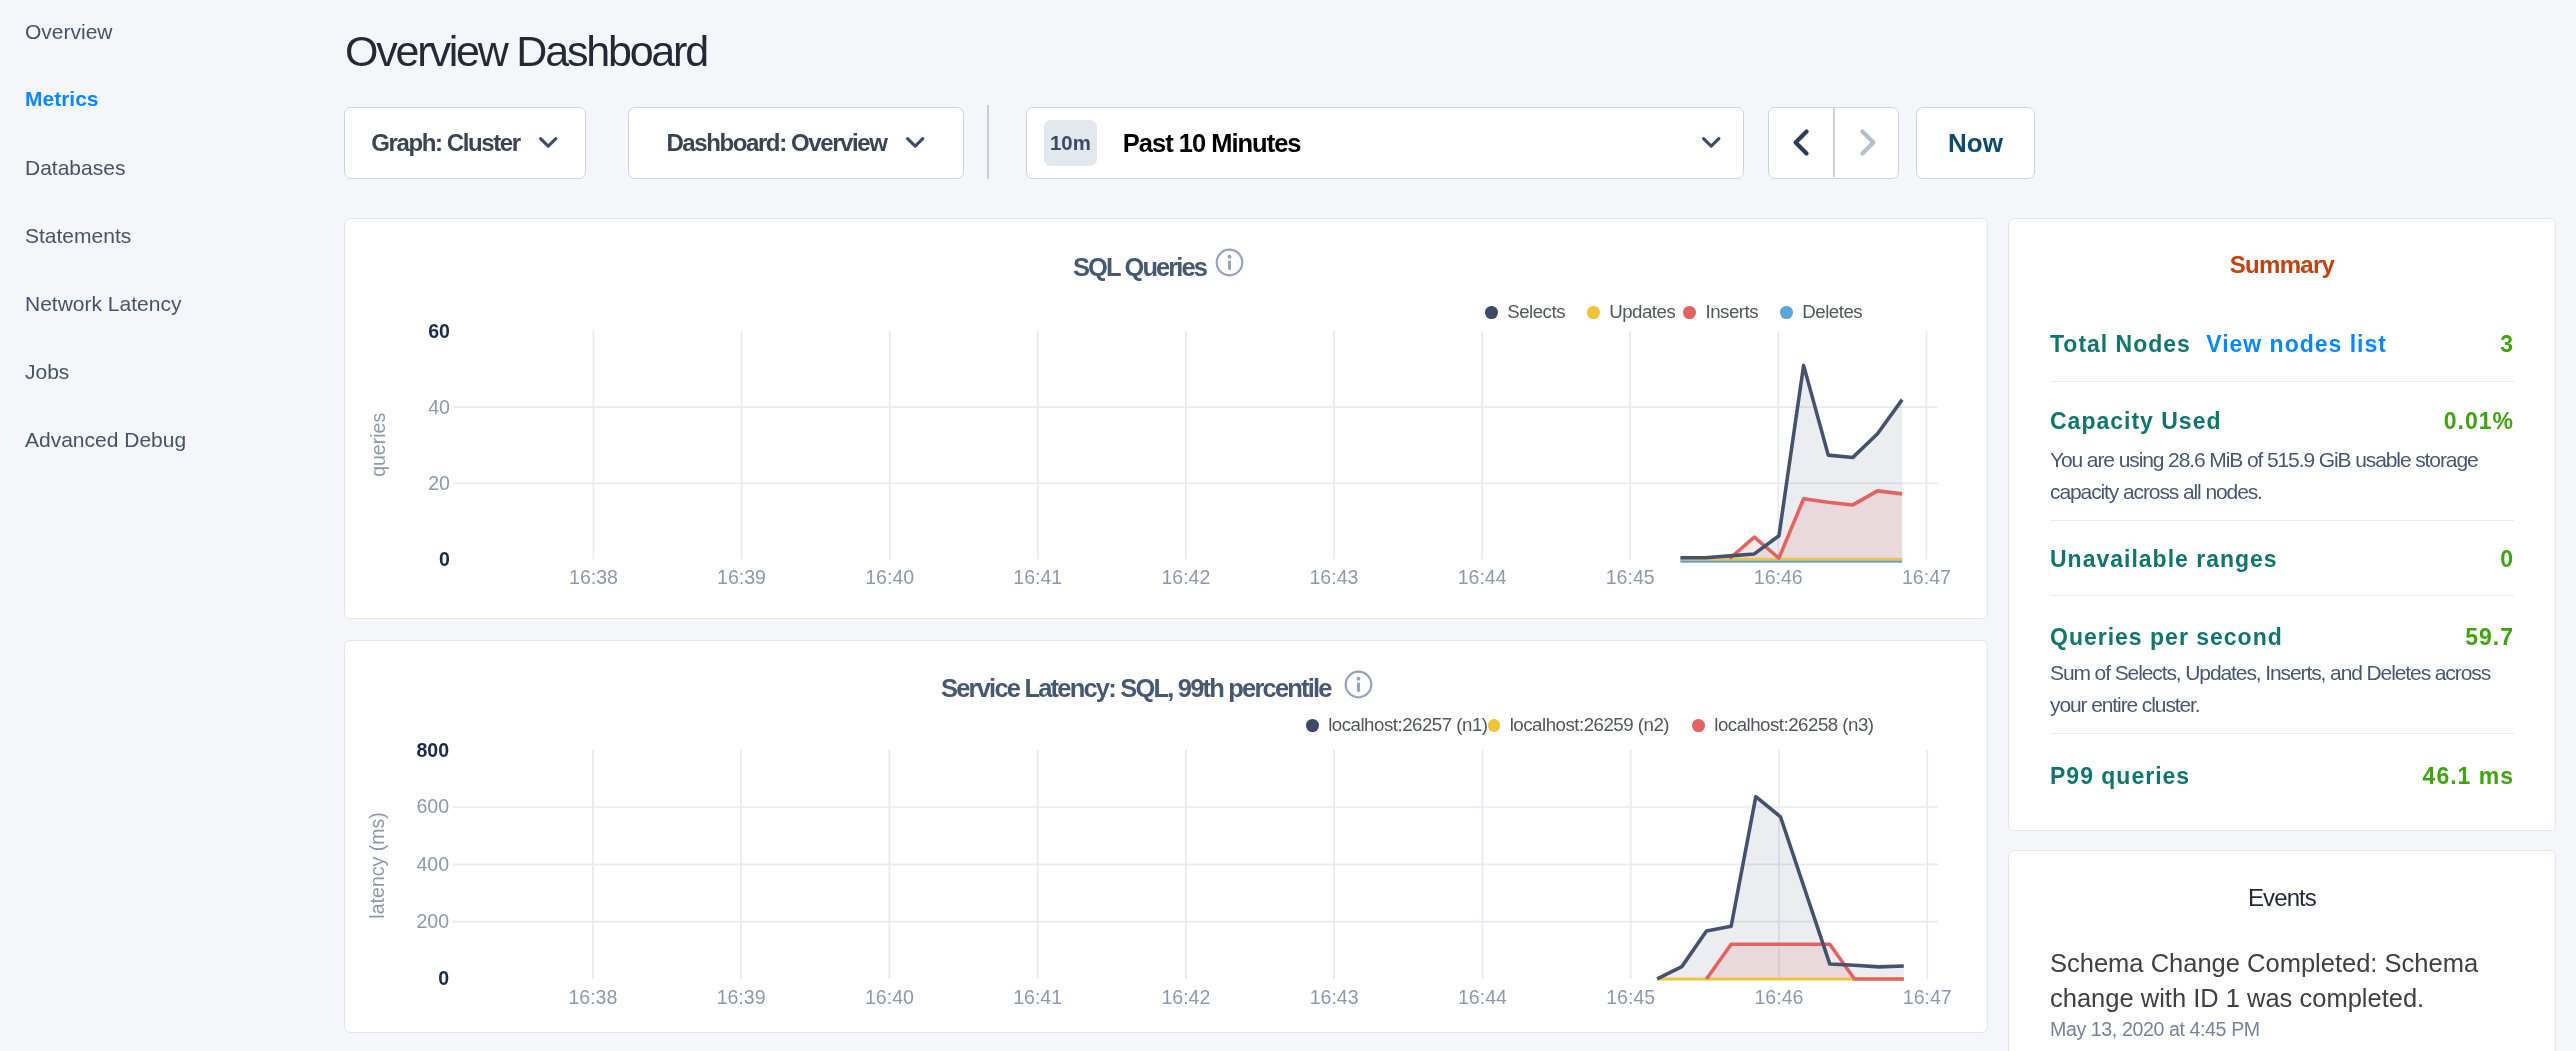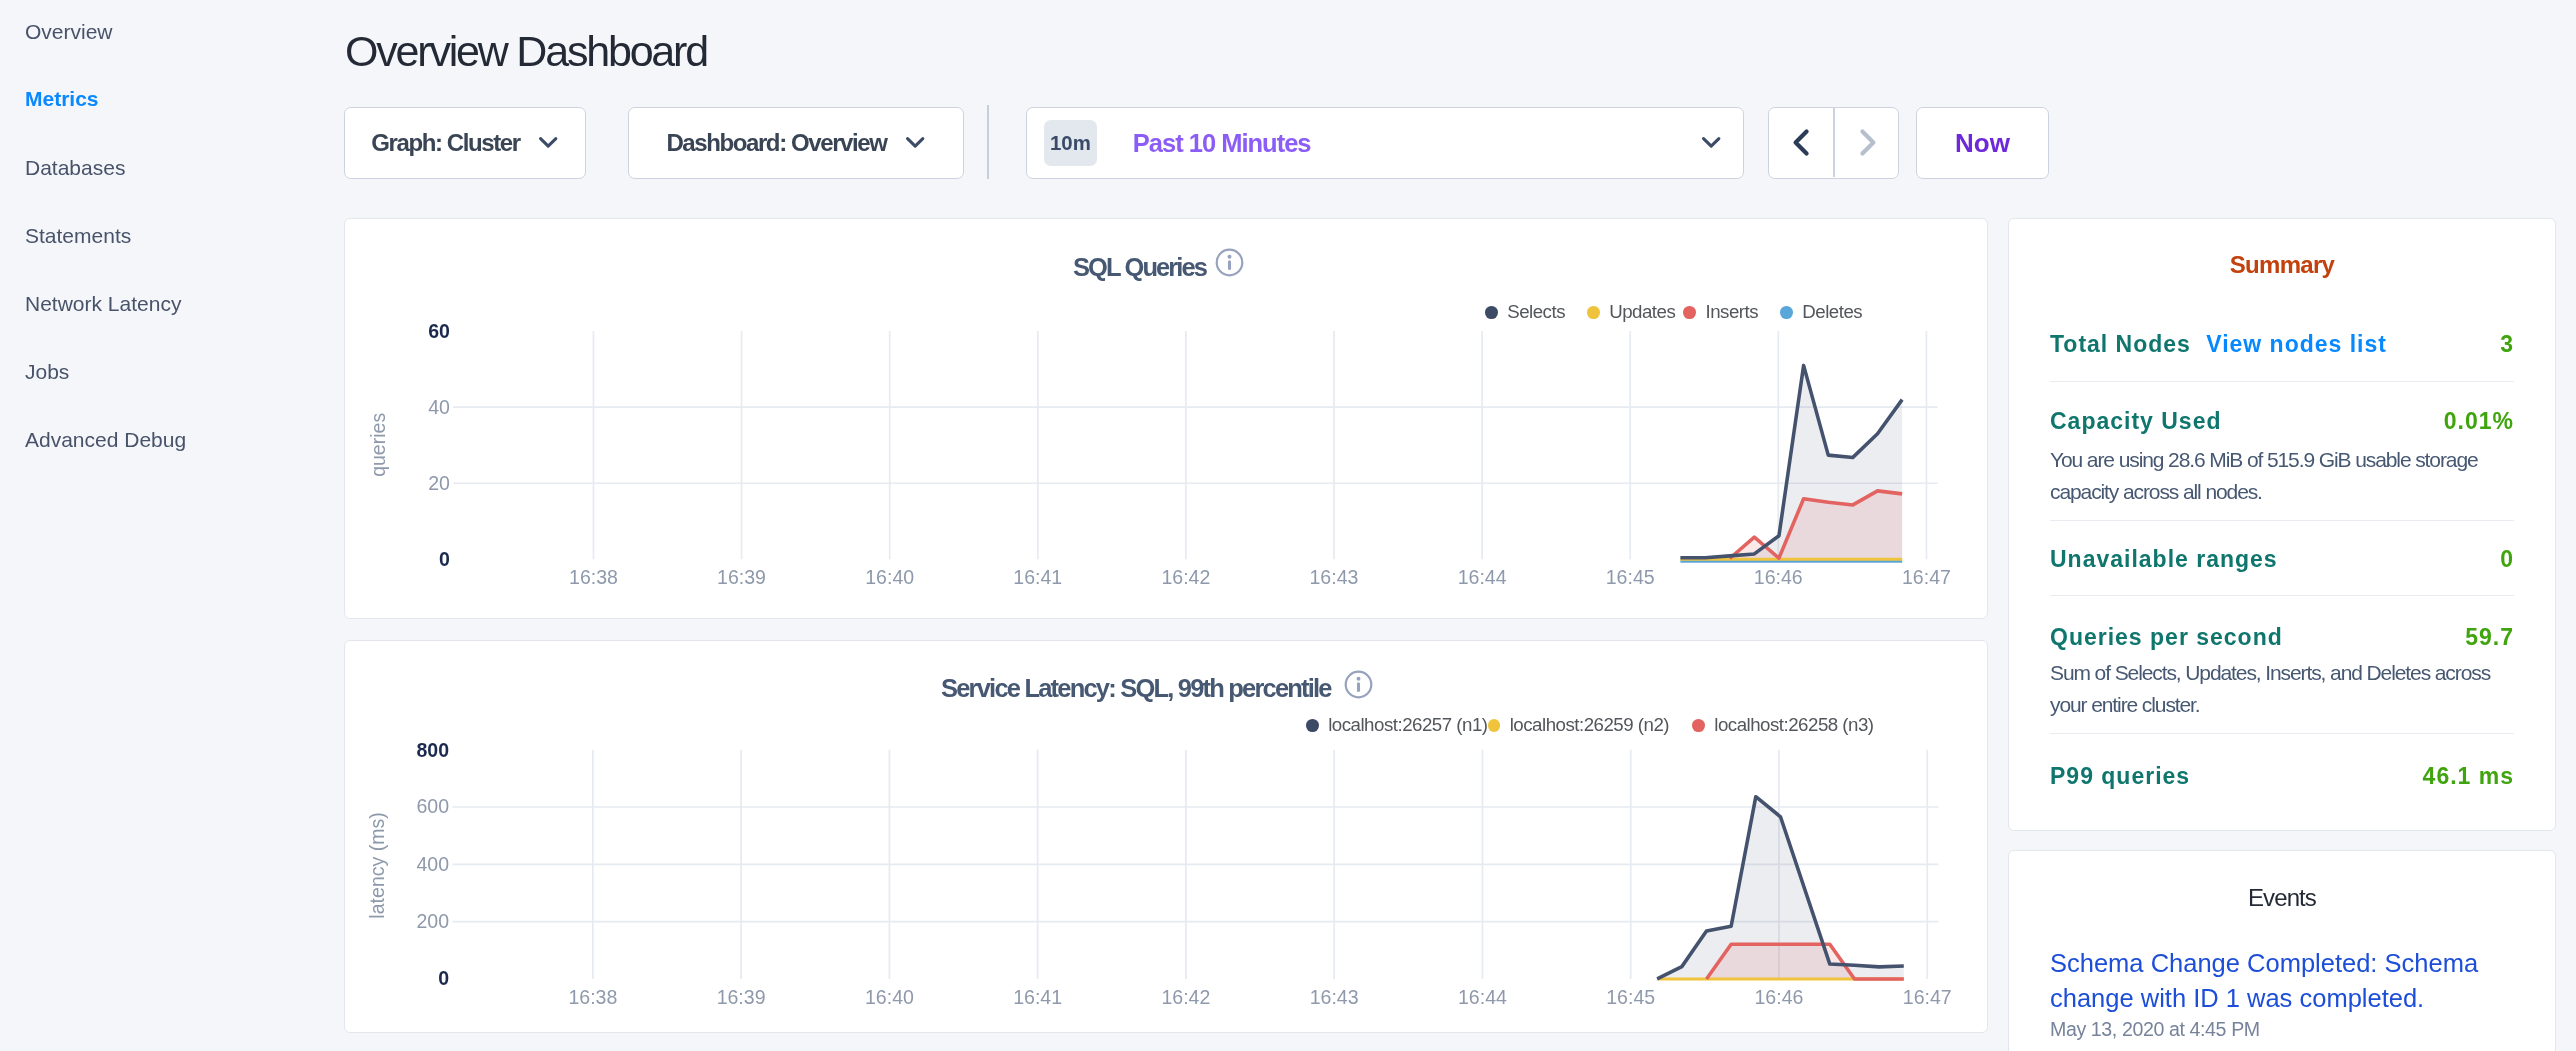--- a/index.html
+++ b/index.html
@@ -35,37 +35,37 @@
 
 <div class="btn" style="left:344px;width:242px">Graph: Cluster <svg width="20.4" height="13.6" viewBox="0 0 24 16">
       <polyline points="3,3 12,12 21,3" fill="none" stroke="#3c4b66" stroke-width="3.6" stroke-linecap="round" stroke-linejoin="round"></polyline>
     </svg></div>
 <div class="btn" style="left:628px;width:336px">Dashboard: Overview <svg width="20.4" height="13.6" viewBox="0 0 24 16">
       <polyline points="3,3 12,12 21,3" fill="none" stroke="#3c4b66" stroke-width="3.6" stroke-linecap="round" stroke-linejoin="round"></polyline>
     </svg></div>
 <div class="abs" style="left:987px;top:105px;width:1.7px;height:74px;background:#c9cfda"></div>
 <div class="btn" style="left:1026px;width:718px;justify-content:flex-end;gap:0;letter-spacing:0;padding:0 22px 0 17px">
   <span style="background:#e3e7ee;border-radius:6.8px;height:46px;display:flex;align-items:center;padding:0 6px;font-size:20.4px;color:#3a4a67">10m</span>
-  <span style="margin-left:36px;font-size:25.5px;letter-spacing:-1px;color:#8b5cf6">Past 10 Minutes</span>
+  <span style="margin-left:26px;font-size:25.5px;letter-spacing:-1px;color:#000000">Past 10 Minutes</span>
   <span style="margin-left:auto;display:flex">
       <svg width="20.4" height="13.6" viewBox="0 0 24 16">
         <polyline points="3,3 12,12 21,3" fill="none" stroke="#3c4b66" stroke-width="3.6" stroke-linecap="round" stroke-linejoin="round"></polyline>
       </svg>
     </span>
 </div>
 <div class="abs" style="left:1768px;top:107px;width:131px;height:72px;background:#fff;border:1.7px solid #ccd3df;border-radius:6.8px">
   <div class="abs" style="left:64px;top:0;width:1.7px;height:69px;background:#ccd3df"></div>
   <svg class="abs" style="left:18.7px;top:20.4px" width="27" height="29" viewBox="0 0 32 34">
       <polyline points="22,4 9,17 22,30" fill="none" stroke="#2b3c59" stroke-width="5" stroke-linecap="round" stroke-linejoin="round"></polyline>
     </svg>
   <svg class="abs" style="left:85px;top:20.4px" width="27" height="29" viewBox="0 0 32 34">
       <polyline points="10,4 23,17 10,30" fill="none" stroke="#b6bfcc" stroke-width="5" stroke-linecap="round" stroke-linejoin="round"></polyline>
     </svg>
 </div>
-<div class="btn" style="left:1916px;width:133px;color:#6d28d9;font-size:26px;letter-spacing:0">Now</div>
+<div class="btn" style="left:1916px;width:119px;color:#0c4a6e;font-size:26px;letter-spacing:0">Now</div>
 
 <div class="card" style="left:344px;top:218px;width:1644px;height:401px"></div>
 <div class="ctitle" style="left:1073px;top:255px;letter-spacing:-1.9px">SQL Queries</div>
 <svg class="info" width="29" height="29" viewBox="0 0 34 34" style="left:1215px;top:248px">
     <circle cx="17" cy="17" r="15" fill="none" stroke="#97a2be" stroke-width="2.6"></circle>
     <circle cx="17" cy="10.2" r="2.3" fill="#97a2be"></circle>
     <rect x="15.2" y="14.4" width="3.6" height="11.4" rx="1.8" fill="#97a2be"></rect>
   </svg>
 <div class="legend" style="left:1485px;top:303px">
   <span class="dot" style="background:#3c4a66"></span>
@@ -180,15 +180,15 @@
 <div class="sdiv" style="top:520px;left:2050px;width:464px"></div>
 <div class="srow" style="left:2050px;top:548px;width:464px"><span class="slab">Unavailable ranges</span><span class="sval">0</span></div>
 <div class="sdiv" style="top:595px;left:2050px;width:464px"></div>
 <div class="srow" style="left:2050px;top:626px;width:464px"><span class="slab">Queries per second</span><span class="sval">59.7</span></div>
 <div class="sdesc" style="left:2050px;top:657px">Sum of Selects, Updates, Inserts, and Deletes across<br>your entire cluster.</div>
 <div class="sdiv" style="top:733px;left:2050px;width:464px"></div>
 <div class="srow" style="left:2050px;top:765px;width:464px"><span class="slab">P99 queries</span><span class="sval">46.1 ms</span></div>
 
 <div class="card" style="left:2008px;top:850px;width:548px;height:340px"></div>
 <div class="abs" style="left:2008px;top:886px;width:548px;text-align:center;font-weight:normal;font-size:24px;letter-spacing:-0.9px;color:#242a35;line-height:1">Events</div>
-<div class="abs" style="left:2050px;top:946px;width:459px;font-size:25.5px;color:#1d4ed8;line-height:35px">Schema Change Completed: Schema change with ID 1 was completed.</div>
+<div class="abs" style="left:2050px;top:946px;width:459px;font-size:25.5px;color:#404040;line-height:35px">Schema Change Completed: Schema change with ID 1 was completed.</div>
 <div class="abs" style="left:2050px;top:1020px;font-size:19.6px;letter-spacing:-0.4px;color:#77839b;line-height:1">May 13, 2020 at 4:45 PM</div>
 
 
 </body></html>

